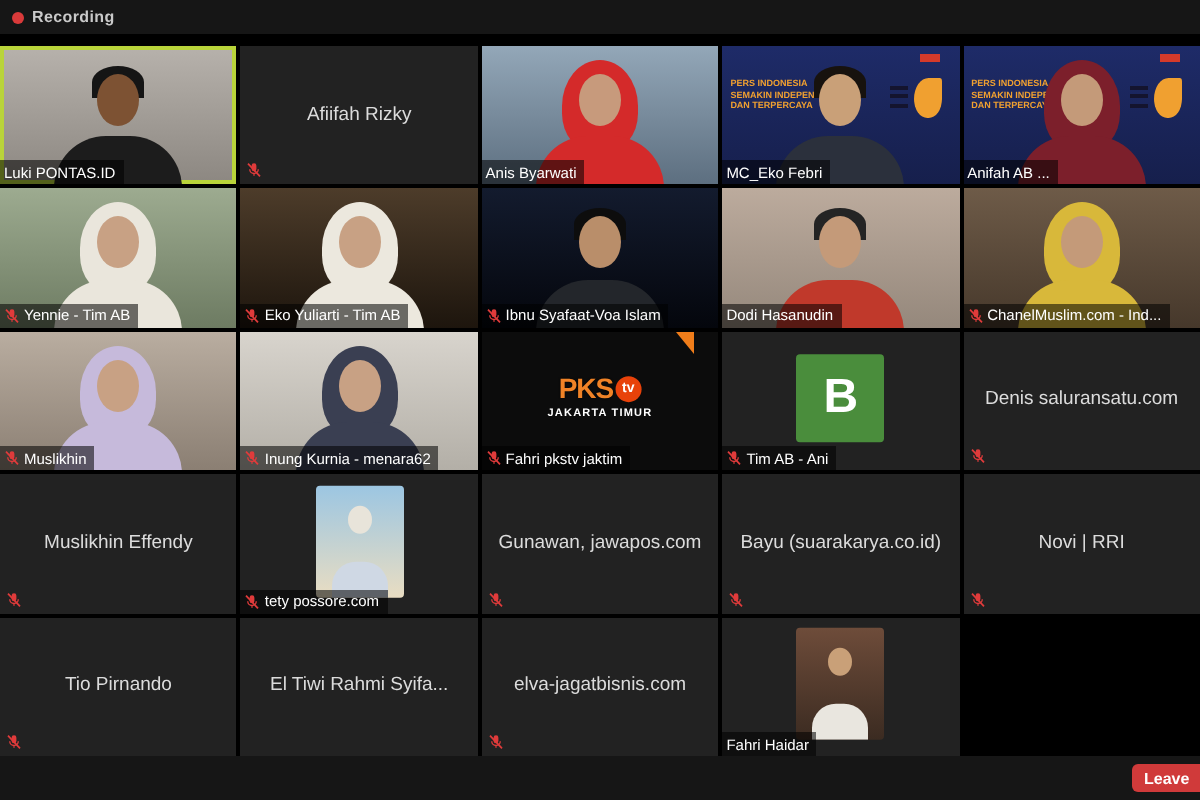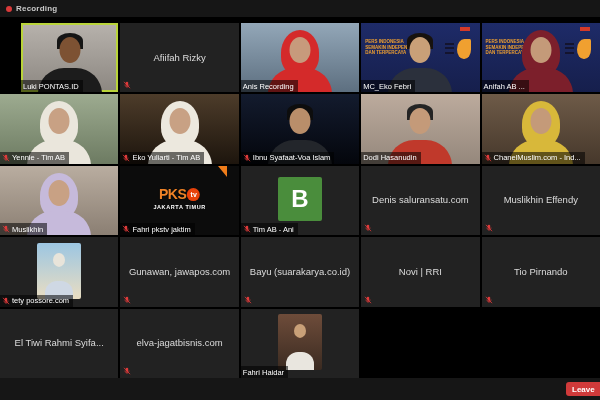--- a/index.html
+++ b/index.html
@@ -87,21 +87,21 @@
 </style>
 </head>
 <body>
 
 <div class="topbar">
   <span class="recdot"></span>
   <span class="rectext">Recording</span>
 </div>
 
 <div class="grid">
-    <div class="tile active" style="background: linear-gradient(rgb(183, 178, 172), rgb(140, 135, 129)); margin-left: 21px;">
+    <div class="tile active" style="background: linear-gradient(rgb(183, 178, 172), rgb(140, 135, 129));">
       <div class="person">
         <div class="hair" style="background:#151515"></div>
         <div class="face" style="background:#7d5233"></div>
         <div class="torso" style="background:#1c1c1c"></div>
       </div>
       <div class="label">
         <span>Luki PONTAS.ID</span>
       </div>
     </div>
     <div class="tile">
@@ -114,21 +114,21 @@
         </svg>
       </div>
     </div>
     <div class="tile" style="background: linear-gradient(rgb(147, 167, 184), rgb(93, 111, 128));">
       <div class="person">
         <div class="hijab" style="background:#d42a2a"></div>
         <div class="face" style="background:#c79a7c"></div>
         <div class="torso" style="background:#d42a2a"></div>
       </div>
       <div class="label">
-        <span>Anis Recording</span>
+        <span>Anis Byarwati</span>
       </div>
     </div>
     <div class="tile" style="background: linear-gradient(rgb(30, 43, 104), rgb(22, 31, 76));">
       <div class="poster">
         <div class="poster-topmark"></div>
         <div class="poster-text">PERS INDONESIA SEMAKIN INDEPENDEN DAN TERPERCAYA</div>
         <div class="poster-blob"></div>
         <div class="poster-lines"></div>
       </div>
       <div class="person">
@@ -232,20 +232,35 @@
         <div class="face" style="background:#c8a184"></div>
         <div class="torso" style="background:#c6badb"></div>
       </div>
       <div class="label">
         <svg class="micoff" width="8" height="8" viewBox="0 0 12 12">
           <path d="M6 1a1.8 1.8 0 0 1 1.8 1.8v2.4a1.8 1.8 0 1 1-3.6 0V2.8A1.8 1.8 0 0 1 6 1z" fill="#e03b3b"></path>
           <path d="M2.8 5.4a3.2 3.2 0 0 0 6.4 0M6 8.6v1.8" stroke="#e03b3b" stroke-width="1" fill="none"></path>
           <line x1="1.5" y1="1.2" x2="10.5" y2="10.8" stroke="#e03b3b" stroke-width="1.3"></line>
         </svg>
         <span>Muslikhin</span>
+      </div>
+    </div>
+    <div class="tile" style="background: linear-gradient(rgb(216, 212, 205), rgb(179, 175, 167));">
+      <div class="person">
+        <div class="hijab" style="background:#3a3f52"></div>
+        <div class="face" style="background:#c8a184"></div>
+        <div class="torso" style="background:#3a3f52"></div>
+      </div>
+      <div class="label">
+        <svg class="micoff" width="8" height="8" viewBox="0 0 12 12">
+          <path d="M6 1a1.8 1.8 0 0 1 1.8 1.8v2.4a1.8 1.8 0 1 1-3.6 0V2.8A1.8 1.8 0 0 1 6 1z" fill="#e03b3b"></path>
+          <path d="M2.8 5.4a3.2 3.2 0 0 0 6.4 0M6 8.6v1.8" stroke="#e03b3b" stroke-width="1" fill="none"></path>
+          <line x1="1.5" y1="1.2" x2="10.5" y2="10.8" stroke="#e03b3b" stroke-width="1.3"></line>
+        </svg>
+        <span>Inung Kurnia - menara62</span>
       </div>
     </div>
     <div class="tile">
       <div class="pks-wrap">
         <div class="pks-corner"></div>
         <div class="pks-center">
           <div class="pks-row">
             <span class="pks-name">PKS</span>
             <span class="pks-tv" style="background:#e8420a">tv</span>
           </div>

